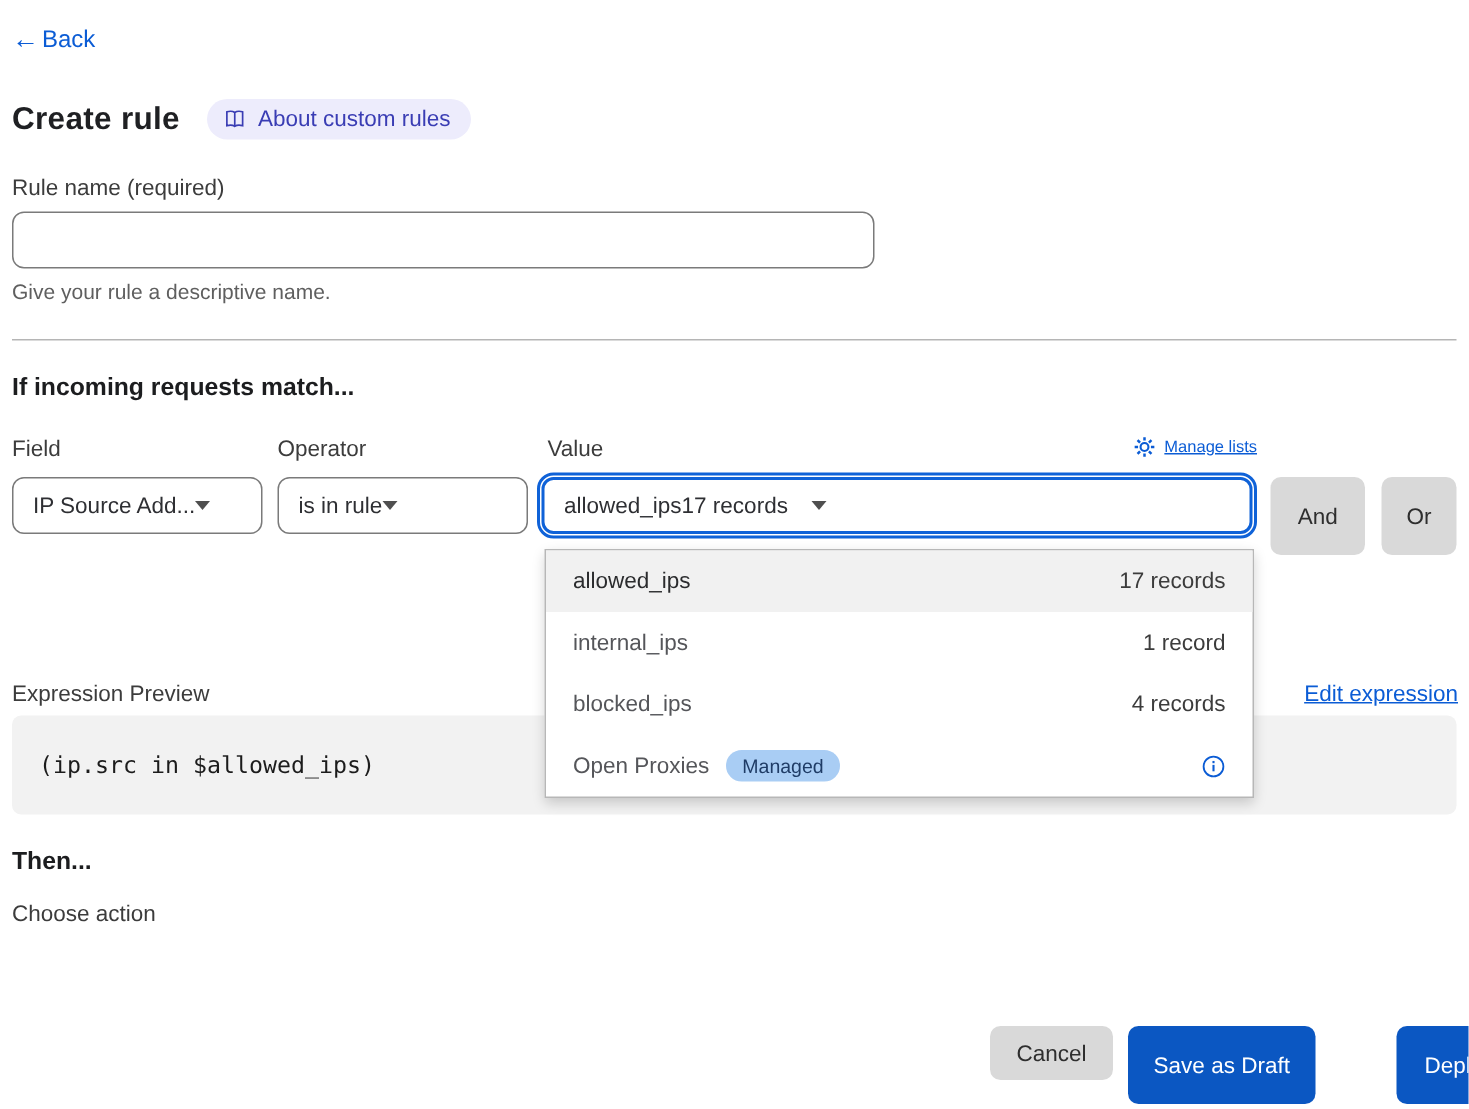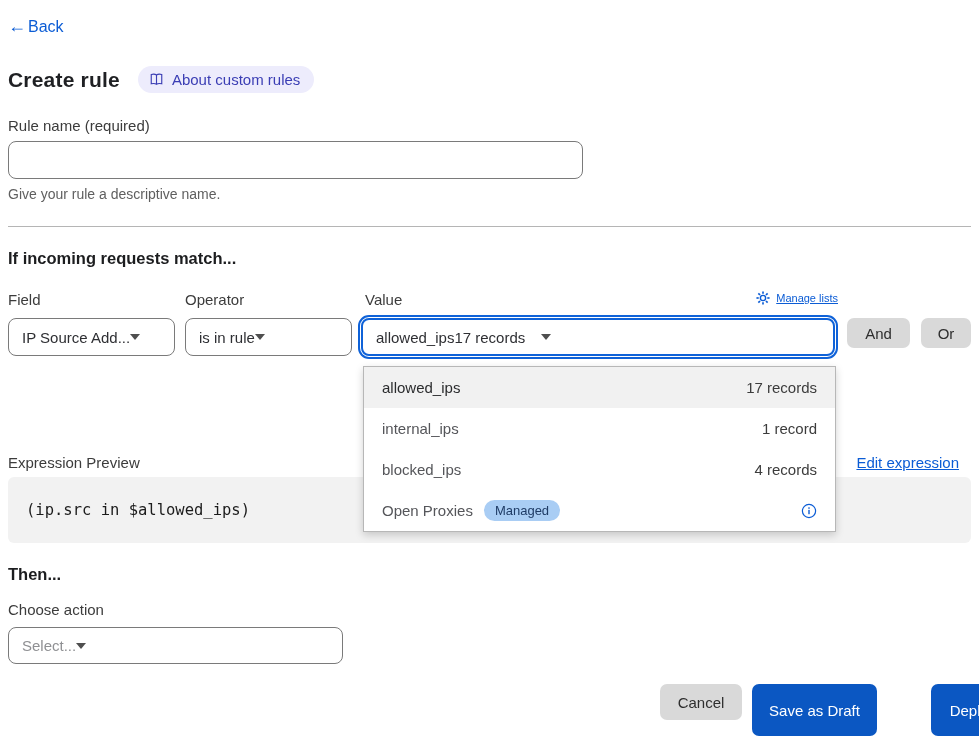--- a/index.html
+++ b/index.html
@@ -33,21 +33,21 @@
 
   
   .select { position:absolute; top:318px; height:38px; border:1px solid #7a7a7a; border-radius:8px;
     background:#fff; display:flex; align-items:center; 
     padding:0 13px; font-size:15px; color:#2e2f33; cursor:pointer; }
   .caret { width:0; height:0; border-left:5px solid transparent; border-right:5px solid transparent;
     border-top:6px solid #4f4f4f; flex:0 0 auto; }
   .combo-focus { border:2px solid #0f62d8; outline:2px solid #0f62d8; outline-offset:1px; }
   .combo-right { display:flex; align-items:center; gap:16px; color:#2e2f33; }
 
-  .gray-btn { position:absolute; height:30px; background:#d9d9d9; border:none; border-radius:7px;
+  .gray-btn { position:absolute; height:52px; background:#d9d9d9; border:none; border-radius:7px;
     font-size:15px; color:#2e2e2e; cursor:pointer; font-family:inherit; }
 
   .manage { position:absolute; top:291px; right:141px; display:flex; align-items:center; gap:6px;
     color:#0b5cd5; font-size:11px; cursor:pointer; }
   .manage .txt { text-decoration:underline; }
 
   
   .dropdown { position:absolute; left:363px; top:366px; width:473px; background:#fff;
     border:1px solid #b7b7b7; box-shadow:0 3px 8px rgba(0,0,0,.18); z-index:10; }
   .dd-row { height:41px; display:flex; align-items:center; justify-content:space-between;
@@ -55,21 +55,21 @@
   .dd-row .name { color:#55565a; }
   .dd-row.selected { background:#f1f1f1; }
   .dd-row.selected .name { color:#2b2c2e; }
   .dd-row .meta { color:#3c3c3c; }
   .dd-left { display:flex; align-items:center; gap:11px; }
   .managed-pill { background:#a9cdf4; color:#1f3c66; font-size:13px; border-radius:11px;
     padding:3px 11px; }
 
   
   .expr-label { position:absolute; left:8px; top:454px; font-size:15px; color:#3c3c3c; }
-  .edit-link { position:absolute; right:20px; top:454px; }
+  .edit-link { position:absolute; right:7px; top:454px; }
   .code-box { position:absolute; left:8px; top:477px; width:963px; height:66px; background:#f2f2f2;
     border-radius:6px; display:flex; align-items:center; padding:0 18px; }
   .code { font-family:"DejaVu Sans Mono", monospace; font-size:15.5px; color:#1c1c1c; }
 
   
   .btn-blue { position:absolute; top:684px; height:52px; background:#0b57c2; color:#fff;
     border:none; border-radius:7px; font-size:15px; cursor:pointer; font-family:inherit; }
   .btn-gray-f { position:absolute; top:684px; height:36px; background:#d9d9d9; color:#2e2e2e;
     border:none; border-radius:7px; font-size:15px; cursor:pointer; font-family:inherit; }
 
@@ -174,22 +174,18 @@
         <circle cx="8" cy="8" r="6.6" fill="none" stroke="#0b5cd5" stroke-width="1.2"></circle>
         <rect x="7.3" y="6.9" width="1.4" height="4.3" fill="#0b5cd5"></rect>
         <rect x="7.3" y="4.3" width="1.4" height="1.5" fill="#0b5cd5"></rect>
       </svg>
     </div>
   </div>
 
   <h2 class="section-h" style="top:565px;">Then...</h2>
   <label class="lbl" style="left:8px; top:601px;">Choose action</label>
 
-  <div class="select" style="left:8px; top:627px; width:335px; height:37px;">
-    <span class="placeholder-txt">Select...</span>
-    <span class="caret"></span>
-  </div>
 
   <button class="btn-gray-f" style="left:660px; width:82px;">Cancel</button>
   <button class="btn-blue" style="left:752px; width:125px;">Save as Draft</button>
   <button class="btn-blue" style="left:931px; width:84px;">Deploy</button>
 
 </div>
 
 </body></html>

